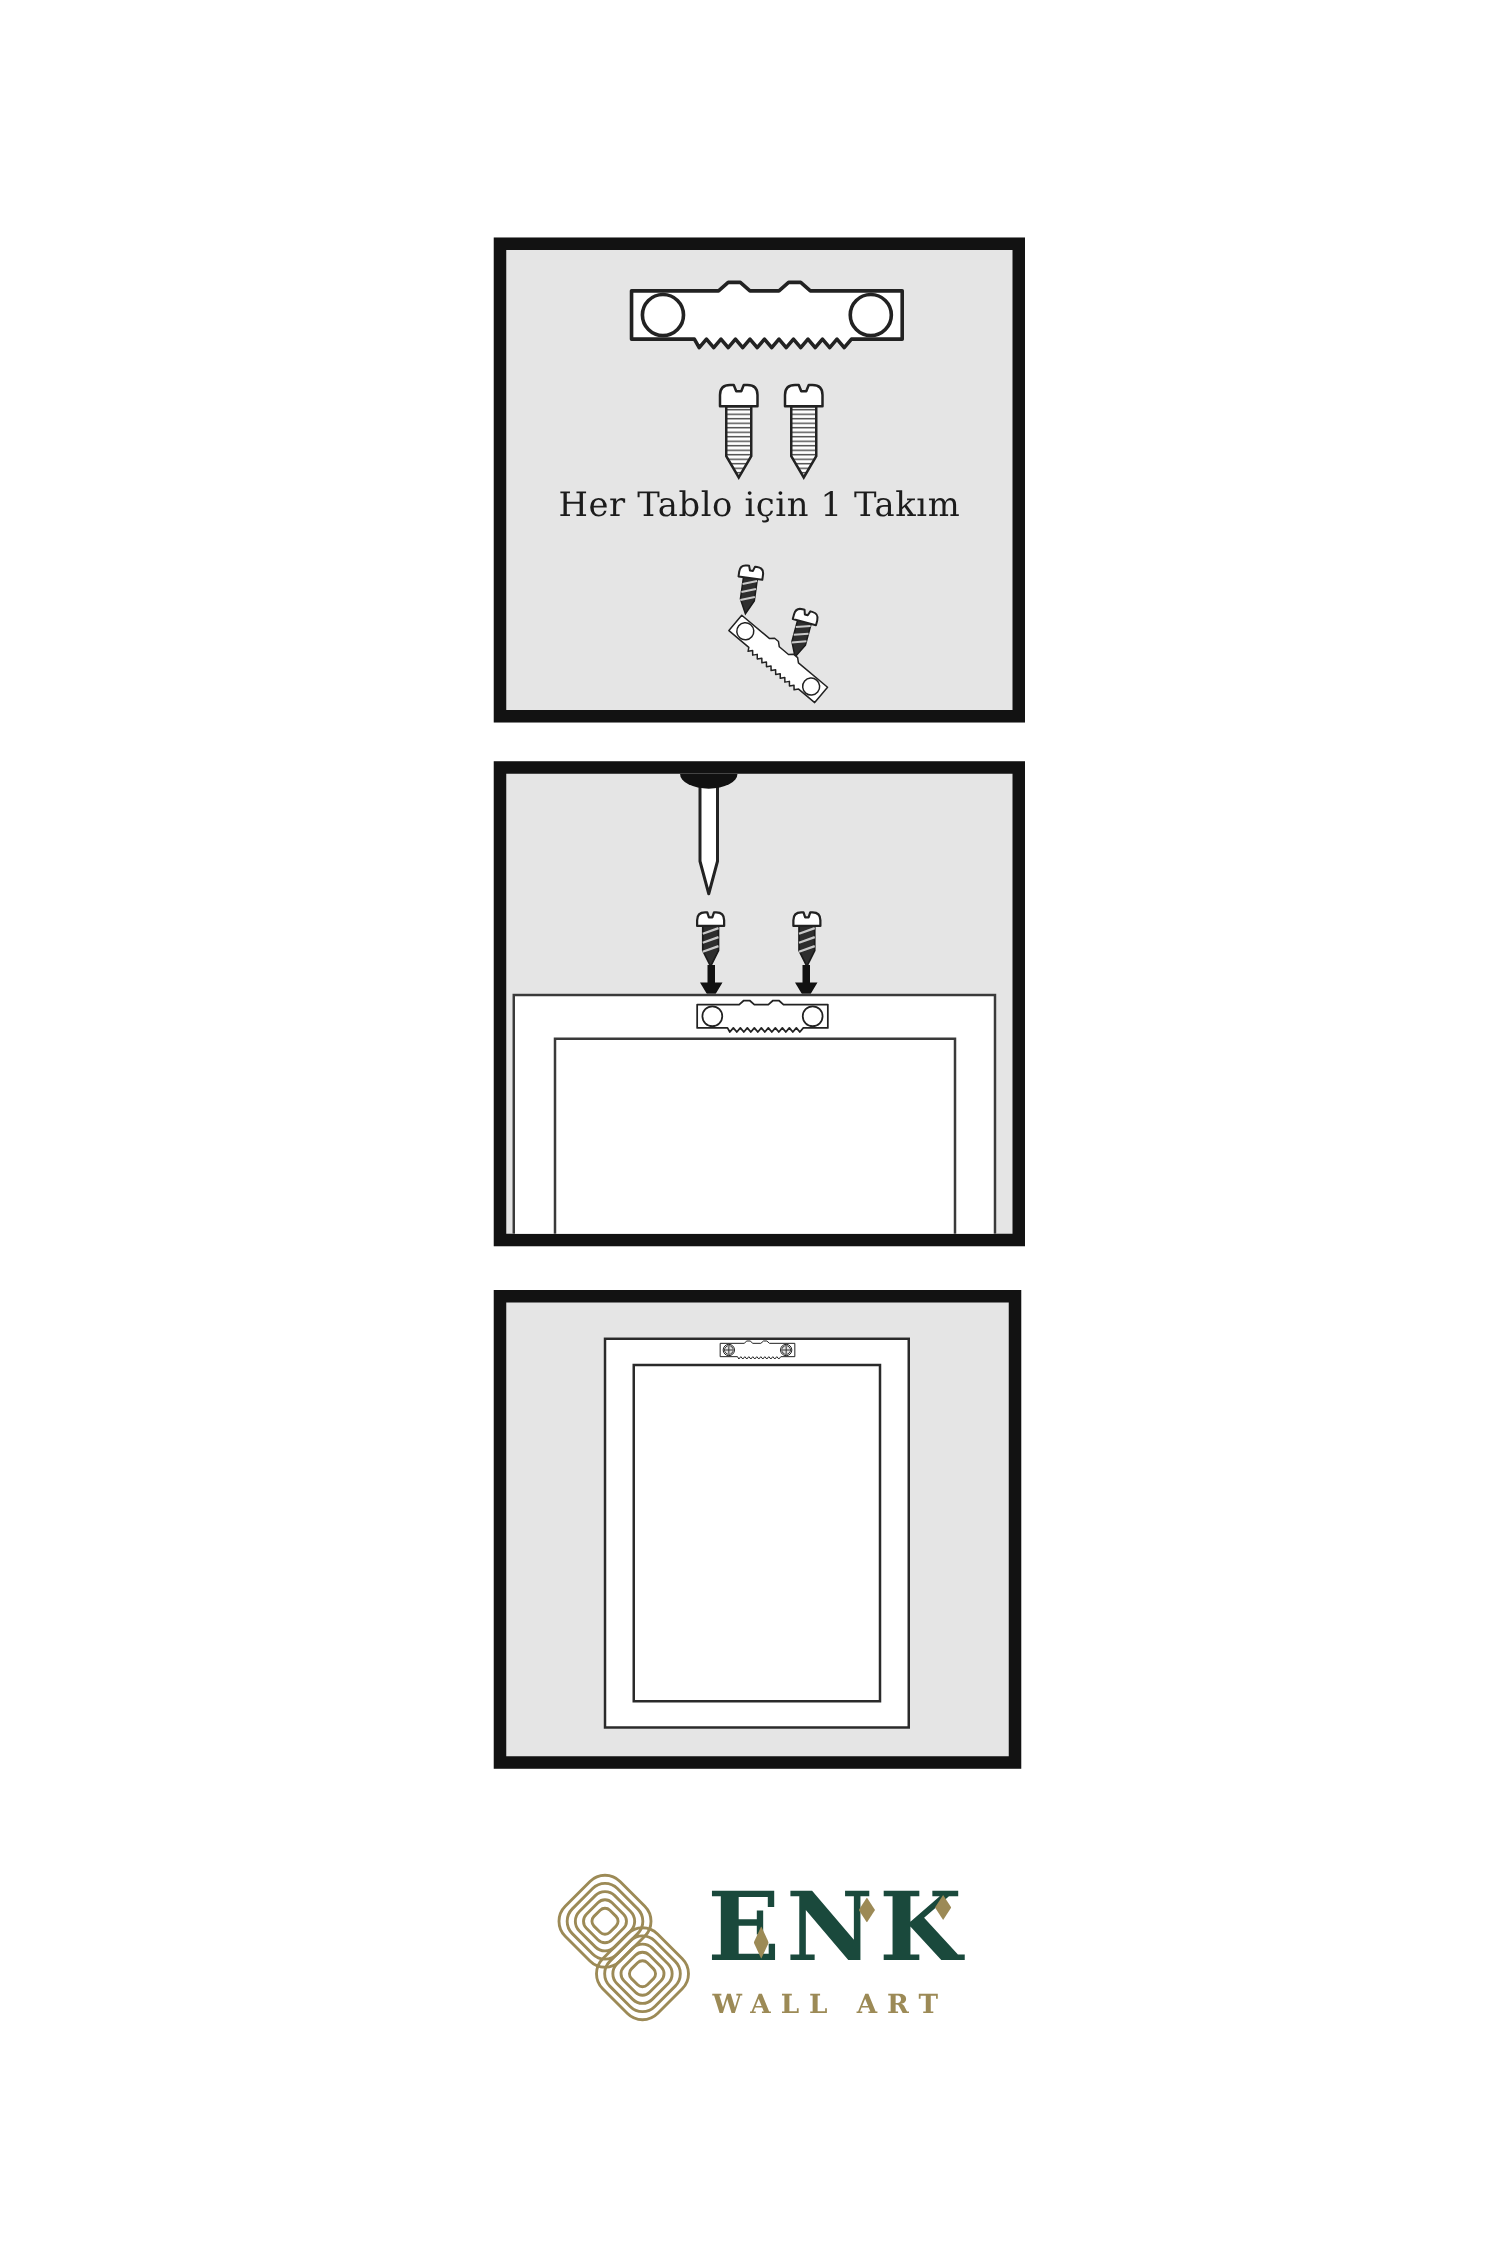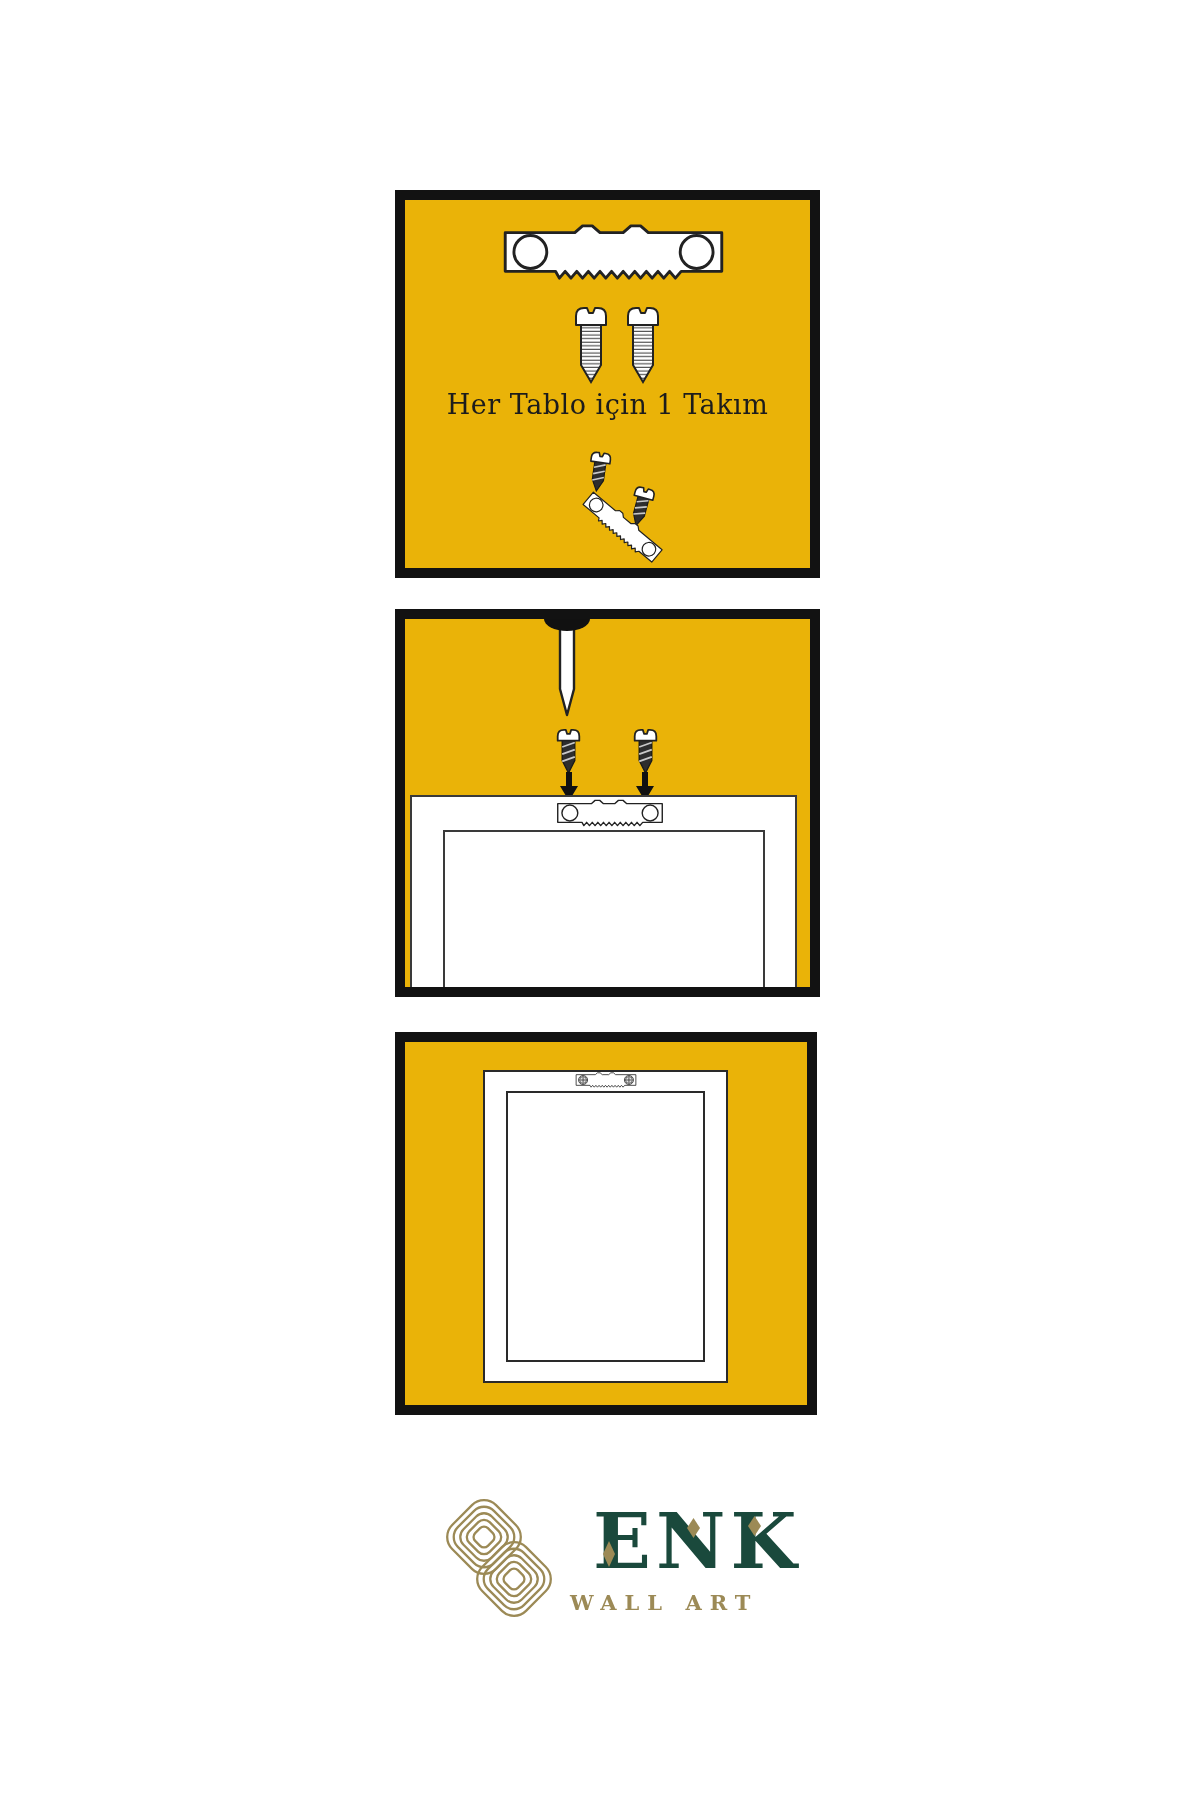--- a/index.html
+++ b/index.html
@@ -1,19 +1,19 @@
 <!DOCTYPE html>
 <html style="--background: #ffffff; --panel_border: #121212; --line: #222222; --metal_dark: #2e2e2e; --gold: #9c8a56; --green: #1a493c;"><head>
 <meta charset="utf-8">
 <style>
   html,body { margin:0; padding:0; }
   body { background:#ffffff; font-family:"DejaVu Serif", serif; }
   .stage { position:relative; width:1200px; height:1800px; background:var(--background,#fff); overflow:hidden; margin:0 auto; }
 
-  .panel { position:absolute; box-sizing:border-box; border:10px solid var(--panel_border,#111); background:#eab308; }
+  .panel { position:absolute; box-sizing:border-box; border:10px solid var(--panel_border,#111); background:#e5e5e5; }
   #panel-kit   { left:395px; top:190px;  width:425px; height:388px; }
   #panel-mount { left:395px; top:609px;  width:425px; height:388px; overflow:hidden; }
   #panel-hung  { left:395px; top:1032px; width:422px; height:383px; }
 
   .abs { position:absolute; }
 
   .caption {
     position:absolute; left:0; right:0; top:190px;
     text-align:center; font-size:27px; line-height:30px;
     letter-spacing:0.5px; color:#1c1c1c; white-space:nowrap;
@@ -29,21 +29,21 @@
   .hung-outer { position:absolute; left:78px; top:28px; width:245px; height:313px;
                 border:2px solid #2a2a2a; box-sizing:border-box; background:#fff; }
   .hung-inner { position:absolute; left:21px; top:19px; width:199px; height:271px;
                 border:2px solid #2a2a2a; box-sizing:border-box; }
 
   
   .logo { position:absolute; left:440px; top:1488px; width:360px; height:145px; }
   .brand {
     position:absolute; left:126px; top:14px;
     font-size:76px; line-height:80px; font-weight:bold;
-    letter-spacing:5px; color:var(--green,#1a493c);margin-left:27px;
+    letter-spacing:5px; color:var(--green,#1a493c);
   }
   .brand-sub {
     position:absolute; left:130px; top:102px;
     font-size:21px; font-weight:bold; letter-spacing:8px;
     color:var(--gold,#9c8a56); white-space:nowrap;
   }
   .diamond { position:absolute; background:var(--gold,#9c8a56);
              clip-path:polygon(50% 0, 100% 50%, 50% 100%, 0 50%); }
   .d1 { left:163px; top:53px; width:12px; height:26px; }
   .d2 { left:247px; top:30px; width:13px; height:20px; }

